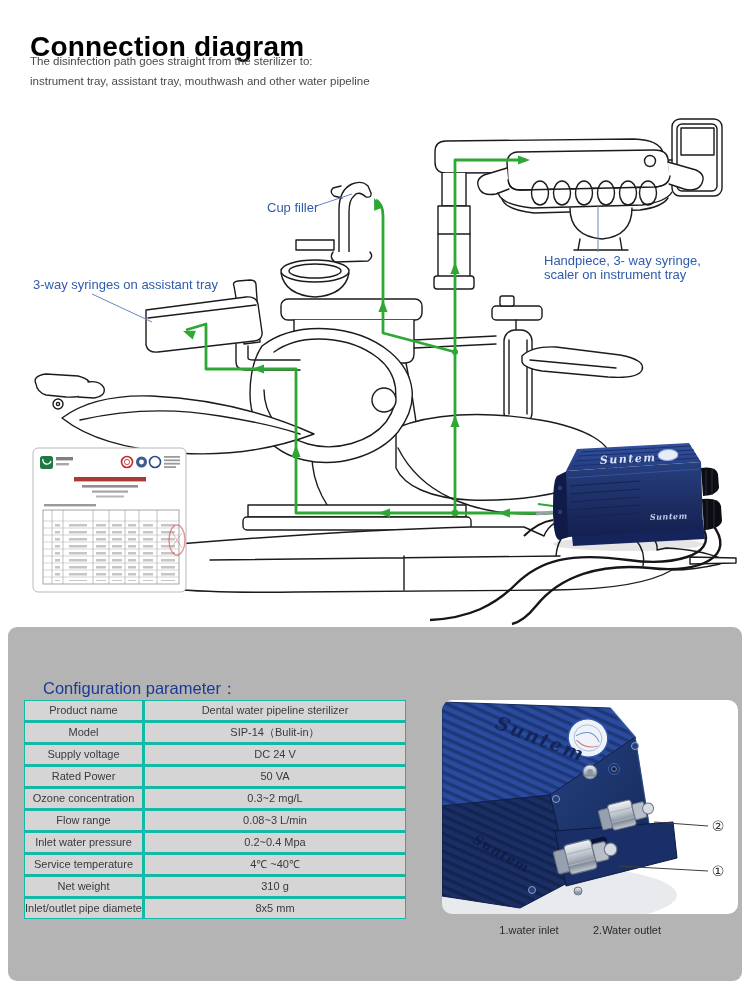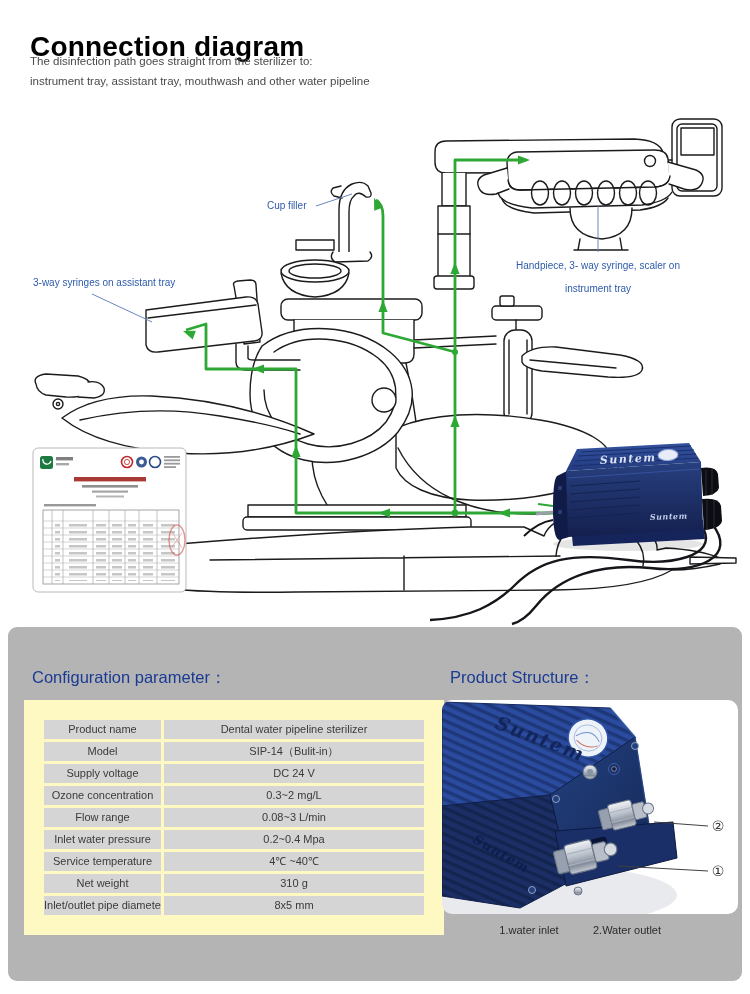--- a/index.html
+++ b/index.html
@@ -2,29 +2,29 @@
 <html><head>
 <meta charset="utf-8">
 <title>Connection diagram</title>
 <style>
   html,body{margin:0;padding:0;background:#fff}
   .page{position:relative;width:750px;height:994px;background:#fff;
         font-family:"Liberation Sans",sans-serif;overflow:hidden}
   .title{position:absolute;left:30px;top:12px;font-size:28px;color:#000000;letter-spacing:.2px}
   .subtitle{position:absolute;left:30px;top:52px;font-size:11.5px;color:#4a4a4a;line-height:19.5px}
   .diagram-svg{position:absolute;left:0;top:0}
-  .dlabel{position:absolute;font-size:10px;color:#2e5bab}
+  .dlabel{position:absolute;font-size:13px;color:#2e5bab}
   #cup-label{left:267px;top:200px}
   #assist-label{left:33px;top:277px}
-  #hand-label{left:512px;top:254px;width:172px;text-align:center;line-height:23px}
+  #hand-label{left:544px;top:254px;width:172px;line-height:14px}
   .panel{position:absolute;left:8px;top:627px;width:734px;height:354px;background:#b4b4b4;border-radius:9px}
-  .section-h{position:absolute;font-size:16.5px;color:#1a3a94;margin:4px;font-weight:normal}
+  .section-h{position:absolute;font-size:16.5px;color:#1a3a94;margin:15px;font-weight:normal}
   #config-h{left:20px;top:36px}
   #struct-h{left:438px;top:36px}
-  .spec-table{position:absolute;left:16px;top:73px;background:#fef9c3;padding:20px}
+  .spec-table{position:absolute;left:16px;top:73px;background:#14b8a6;padding:1px}
   .spec-row{display:flex;gap:3px;margin-bottom:3px}
   .spec-row:last-child{margin-bottom:0}
   .cell{background:#d5d5d5;height:19px;line-height:19px;font-size:11px;color:#3a3a3a;text-align:center;
         white-space:nowrap;overflow:hidden}
   .lbl{width:117px}
   .val{width:260px}
   .photo-card{position:absolute;left:434px;top:73px;width:296px;height:214px;background:#fff;border-radius:10px}
   .caption{position:absolute;top:297px;font-size:11px;color:#2b2b2b;transform:translateX(-50%);white-space:nowrap}
   #cap1{left:521px}
   #cap2{left:619px}
@@ -263,20 +263,24 @@
         </div>
       <div class="spec-row">
           <div class="cell lbl">Model</div>
           <div class="cell val">SIP-14（Bulit-in）</div>
         </div>
       <div class="spec-row">
           <div class="cell lbl">Supply voltage</div>
           <div class="cell val">DC 24 V</div>
         </div>
       <div class="spec-row">
+          <div class="cell lbl">Rated Power</div>
+          <div class="cell val">50 VA</div>
+        </div>
+      <div class="spec-row">
           <div class="cell lbl">Ozone concentration</div>
           <div class="cell val">0.3~2 mg/L</div>
         </div>
       <div class="spec-row">
           <div class="cell lbl">Flow range</div>
           <div class="cell val">0.08~3 L/min</div>
         </div>
       <div class="spec-row">
           <div class="cell lbl">Inlet water pressure</div>
           <div class="cell val">0.2~0.4 Mpa</div>
@@ -288,21 +292,20 @@
       <div class="spec-row">
           <div class="cell lbl">Net weight</div>
           <div class="cell val">310 g</div>
         </div>
       <div class="spec-row">
           <div class="cell lbl">Inlet/outlet pipe diameter</div>
           <div class="cell val">8x5 mm</div>
         </div>
     </div>
 
-    <h2 class="section-h" id="struct-h">Product Structure：</h2>
 
     <div class="photo-card">
       <svg width="296" height="214" viewBox="0 0 296 214">
         <defs>
           <linearGradient id="gEnd" x1="0" y1="0" x2="1" y2="1">
             <stop offset="0" stop-color="#24407f"></stop>
               <stop offset="1" stop-color="#132856"></stop>
           </linearGradient>
           <linearGradient id="gMetal" x1="0" y1="0" x2="0" y2="1">
             <stop offset="0" stop-color="#f0f2f5"></stop>

